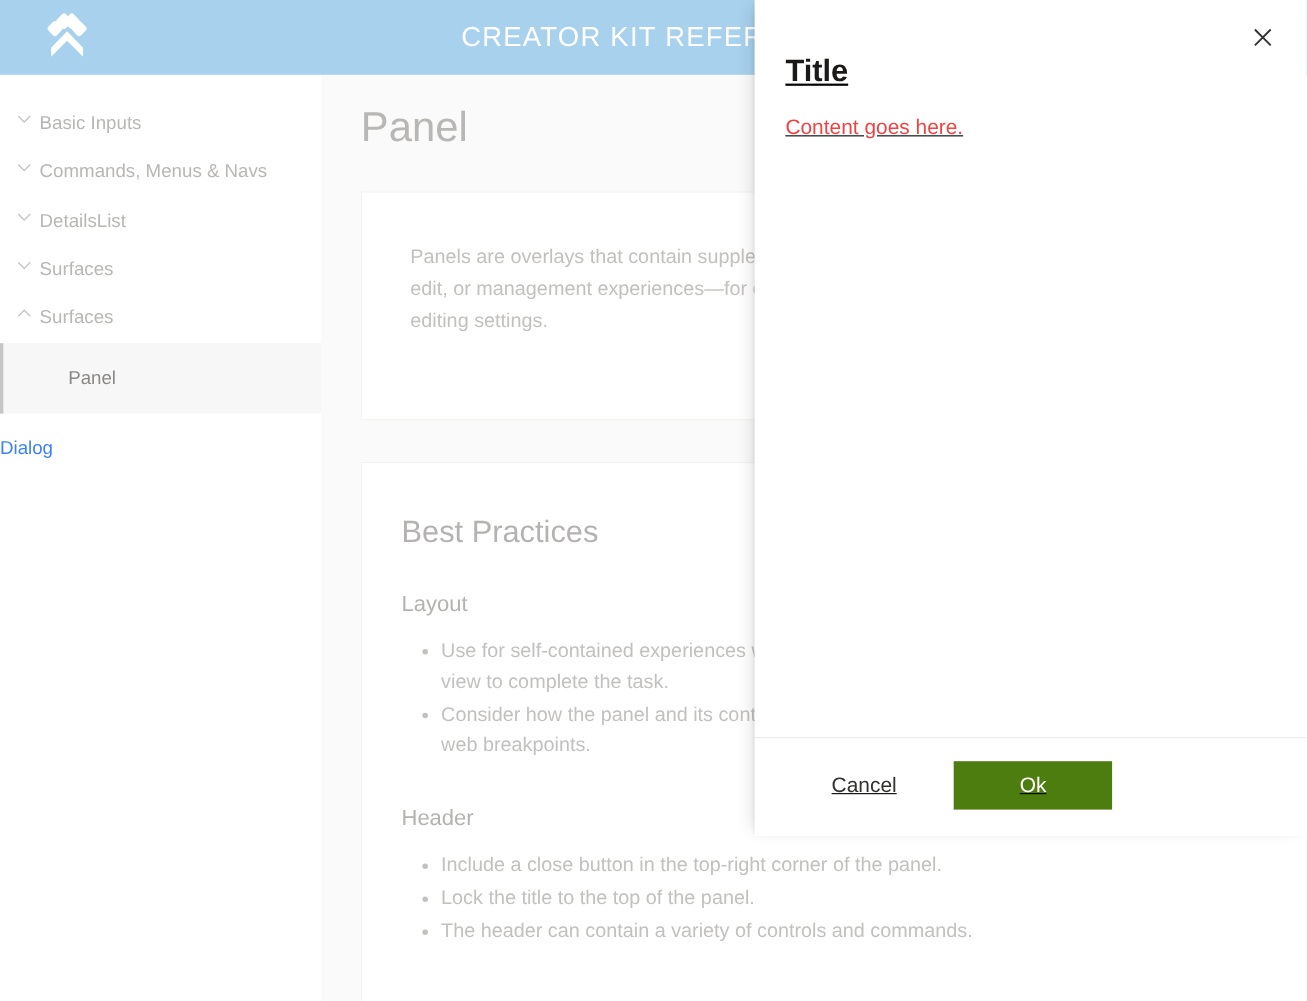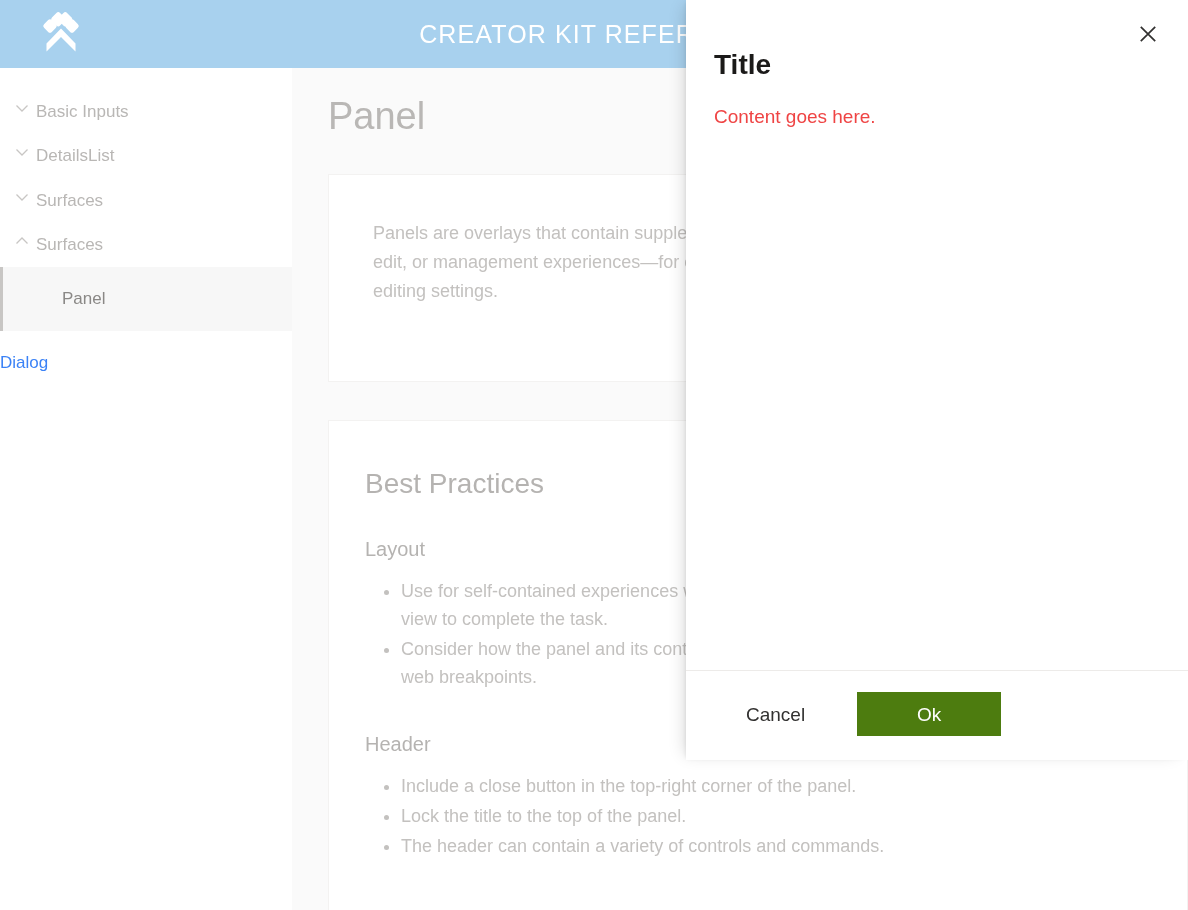--- a/index.html
+++ b/index.html
@@ -179,20 +179,21 @@
     position: absolute;
     top: 0;
     left: 686px;
     width: 502px;
     height: 760px;
     background: #ffffff;
     z-index: 40;
     box-shadow: -7px 0 16px -6px rgba(0,0,0,0.16), -2px 0 4px -2px rgba(0,0,0,0.10);
     display: flex;
     flex-direction: column;
+    text-decoration: underline;
   }
 
   .panel-close {
     position: absolute;
     top: 12px;
     right: 18px;
     width: 44px;
     height: 44px;
     display: flex;
     align-items: center;
@@ -238,21 +239,21 @@
     font-family: "Liberation Sans", sans-serif;
     font-size: 19px;
     border: none;
     cursor: pointer;
     line-height: 1;
   }
   .btn-secondary {
     background: transparent;
     color: #323130;
     padding: 10px 6px;
-    margin-left: 26px;
+    margin-left: 36px;
   }
   .btn-primary {
     background: #4d7c0f;
     color: #ffffff;
     width: 144px;
     height: 44px;
     display: flex;
     align-items: center;
     justify-content: center;
   }
@@ -283,20 +284,28 @@
 
       <div class="nav-group">
         <span class="nav-chev">
           <svg width="18" height="18" viewBox="0 0 18 18">
               <path d="M3.5 6.5 L9 12 L14.5 6.5" fill="none" stroke="currentColor" stroke-width="1.3"></path>
             </svg>
         </span>
         <span class="nav-group-label">Basic Inputs</span>
       </div>
 
+      <div class="nav-group">
+        <span class="nav-chev">
+          <svg width="18" height="18" viewBox="0 0 18 18">
+              <path d="M3.5 6.5 L9 12 L14.5 6.5" fill="none" stroke="currentColor" stroke-width="1.3"></path>
+            </svg>
+        </span>
+        <span class="nav-group-label">Commands, Menus &amp; Navs</span>
+      </div>
 
       <div class="nav-group">
         <span class="nav-chev">
           <svg width="18" height="18" viewBox="0 0 18 18">
               <path d="M3.5 6.5 L9 12 L14.5 6.5" fill="none" stroke="currentColor" stroke-width="1.3"></path>
             </svg>
         </span>
         <span class="nav-group-label">DetailsList</span>
       </div>
 

